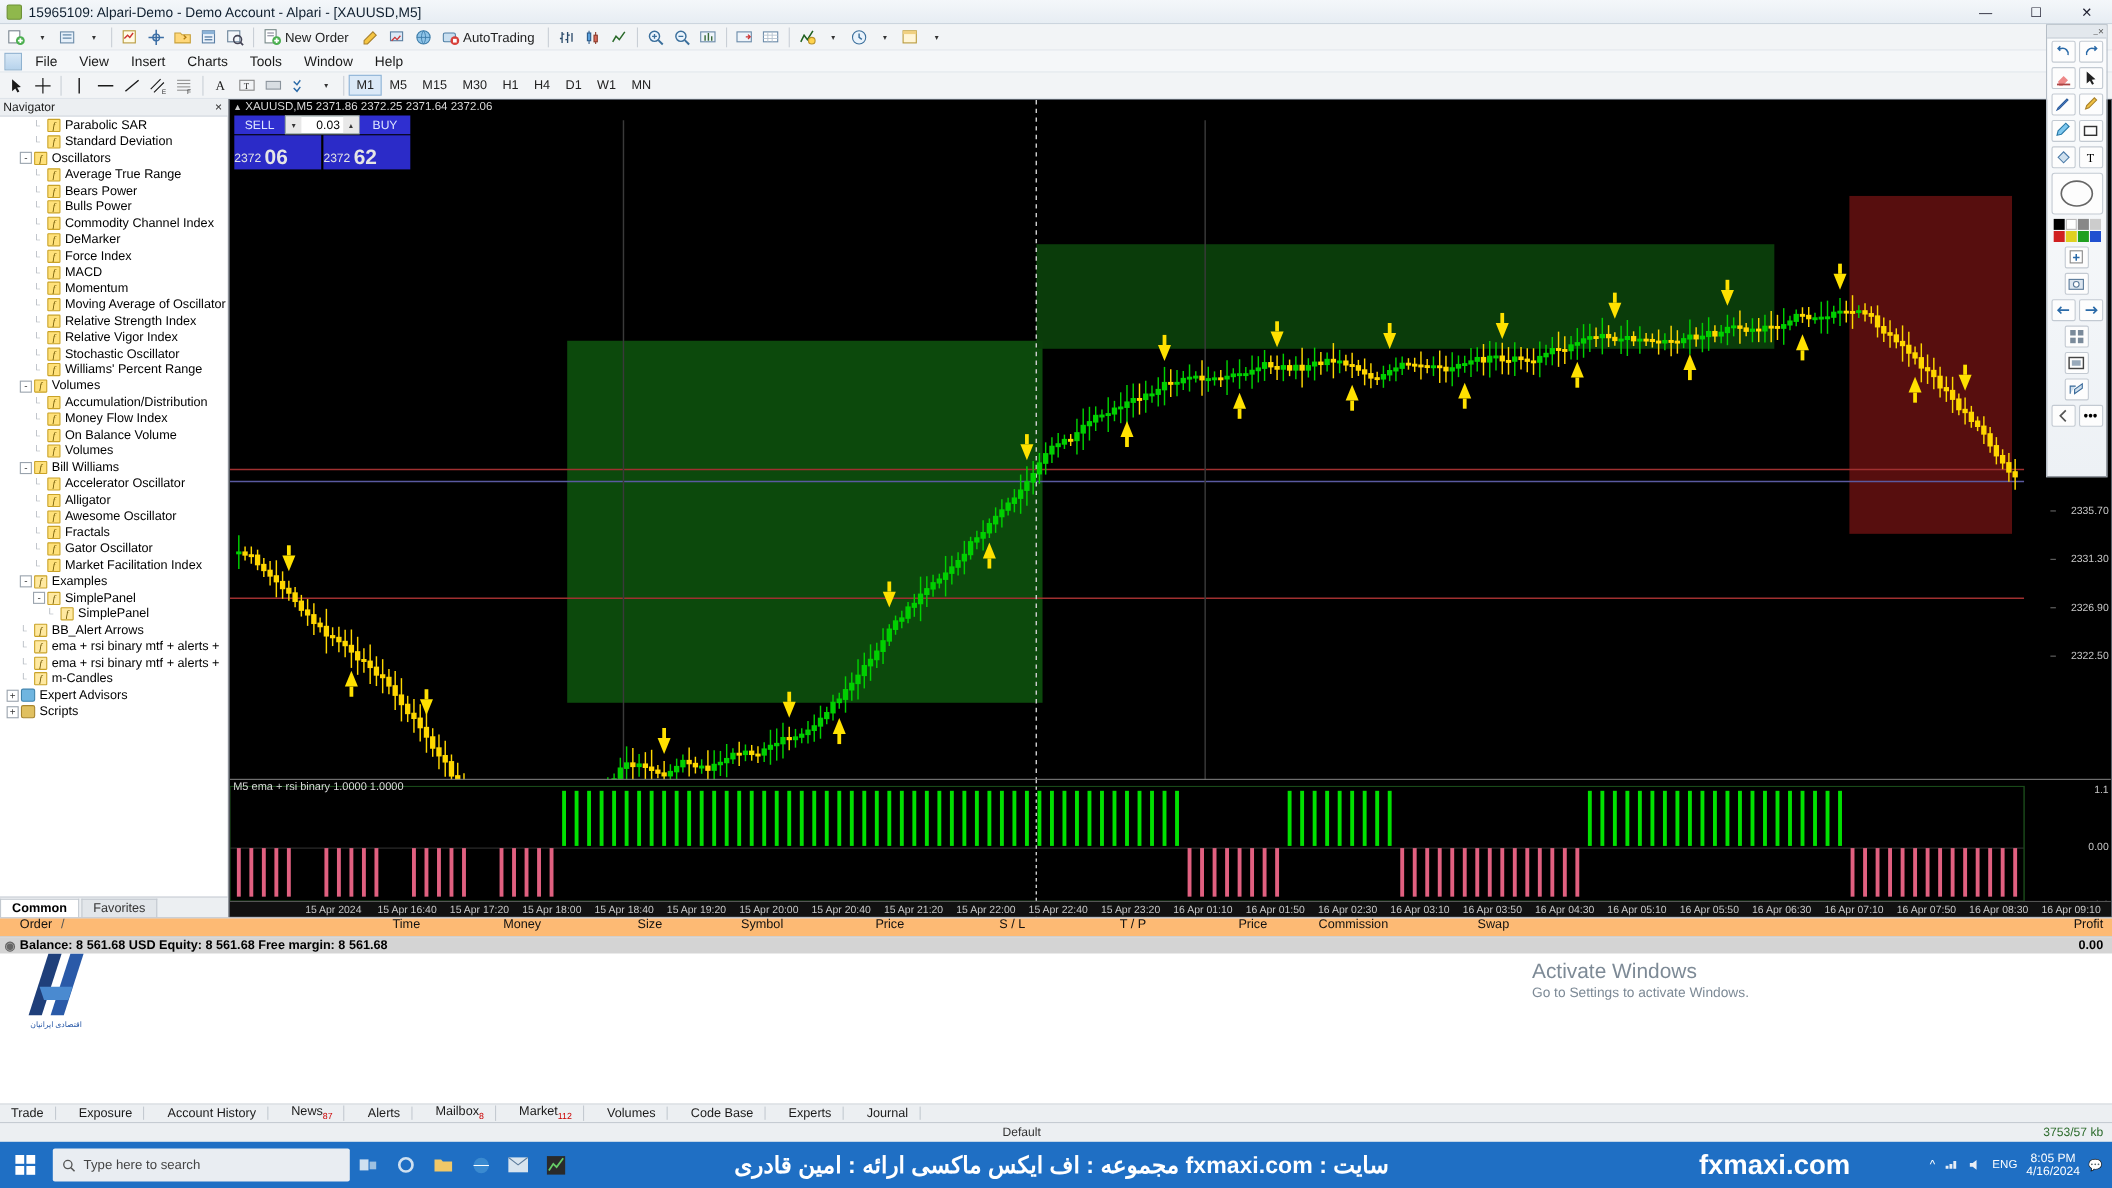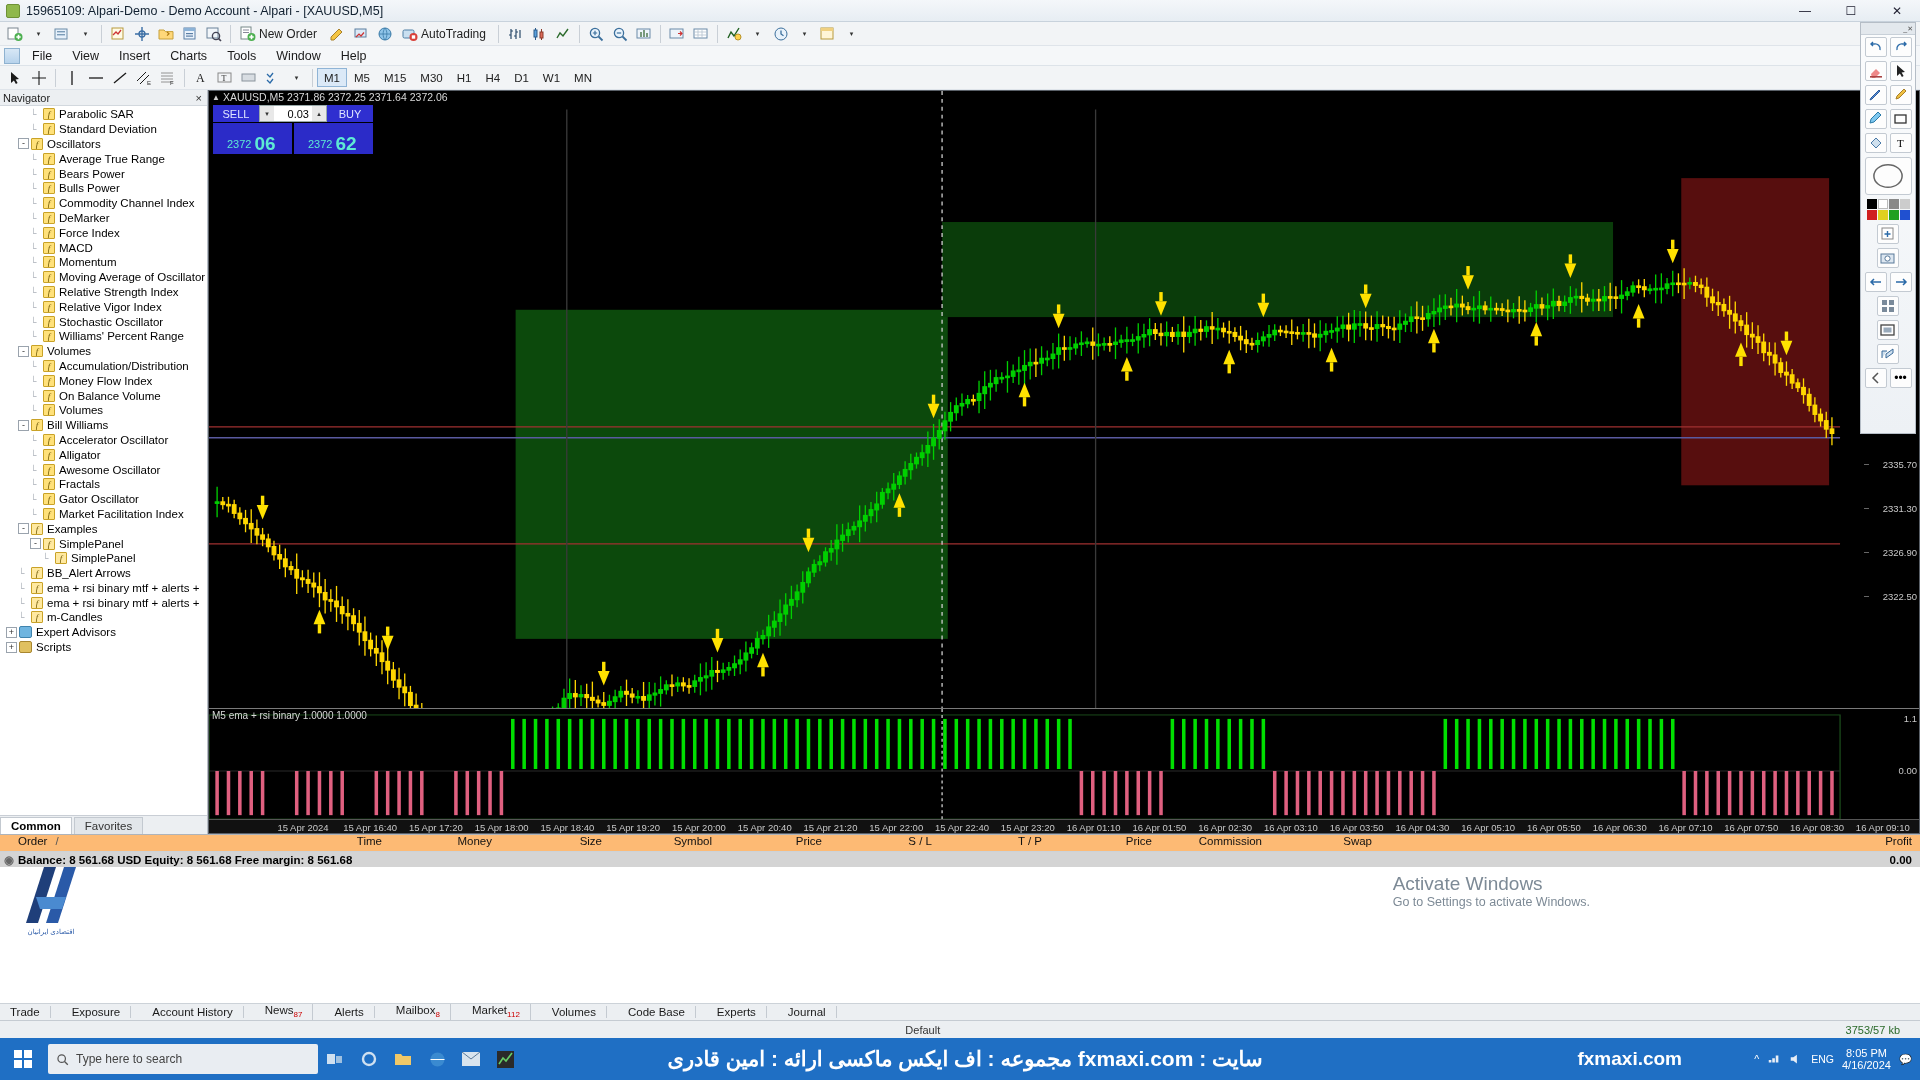--- a/index.html
+++ b/index.html
@@ -87,21 +87,21 @@
   #tp-row1 { display:flex; height:17px; }
   .tp-sell, .tp-buy { width:46px; background:#2f2fd0; color:#dfe6ff;
     font-size:11px; display:flex; align-items:center; justify-content:center; }
   .tp-vol { flex:1; display:flex; background:#fff; border:1px solid #9aa; }
   .tp-vol .dn, .tp-vol .up { width:14px; background:#e8e8e8; font-size:7px;
     display:flex; align-items:center; justify-content:center; color:#333; }
   .tp-vol .val { flex:1; text-align:right; padding-right:3px; font-size:11px;
     color:#000; display:flex; align-items:center; justify-content:flex-end; }
   #tp-row2 { display:flex; height:31px; margin-top:1px; gap:2px; }
   .tp-price { flex:1; background:#2b2bc8; display:flex; align-items:flex-end;
-    color:#5eead4; padding:0 4px 1px 14px; }
+    color:#e5e5e5; padding:0 4px 1px 0; }
   .tp-price .big { font-size:19px; font-weight:bold; line-height:19px; }
   .tp-price .sm { font-size:11px; line-height:17px; margin-right:3px; }
 
   
   #price-axis { position:absolute; right:0; top:12px; bottom:0; width:58px;
     z-index:5; }
   .pa-lab { position:absolute; right:2px; color:#c8c8c8; font-size:9.5px;
     white-space:nowrap; }
   .pa-tick { position:absolute; right:50px; width:5px; height:1px; background:#666; }
 
@@ -163,21 +163,21 @@
 
   
   #taskbar { position:absolute; left:0; right:0; bottom:0; height:42px;
     background:#1f6fc4; display:flex; align-items:center; color:#fff; }
   #start { width:46px; height:42px; display:flex; align-items:center; justify-content:center; }
   #searchbox { width:270px; height:30px; background:#e9edf2; border-radius:2px;
     display:flex; align-items:center; padding-left:8px; color:#444; font-size:12px; margin-left:2px; }
   .tbicon { width:34px; height:42px; display:flex; align-items:center; justify-content:center; }
   #persian { position:absolute; left:340px; right:330px; text-align:center;
     font-size:21px; color:#fff; direction:rtl; font-weight:bold; }
-  #fxmaxi { position:absolute; right:238px; font-size:19px; color:#fff; font-weight:bold; }
+  #fxmaxi { position:absolute; right:238px; font-size:25px; color:#fff; font-weight:bold; }
   #tray { margin-left:auto; display:flex; align-items:center; gap:8px;
     padding-right:8px; font-size:10.5px; }
   #clock { text-align:center; line-height:12px; font-size:11px; }
 </style>
 </head>
 <body>
 
 <div id="app">
 
   <div id="titlebar">
@@ -1731,21 +1731,21 @@
         <div class="ttab"><span>Code Base</span></div>
         <div class="ttab"><span>Experts</span></div>
         <div class="ttab"><span>Journal</span></div>
       </div>
   </div>
 
   <div id="statusbar">
     <span style="flex:1"></span>
     <span>Default</span>
     <span style="flex:1"></span>
-    <span style="margin-right:20px;color:#2a6a2a">3753/57 kb</span>
+    <span style="margin-right:8px;color:#2a6a2a">3753/57 kb</span>
   </div>
 
   <div id="taskbar">
     <div id="start">
       <svg width="20" height="20" viewBox="0 0 20 20">
           <rect x="1" y="1" width="8" height="8" fill="#fff"></rect>
           <rect x="11" y="1" width="8" height="8" fill="#fff"></rect>
           <rect x="1" y="11" width="8" height="8" fill="#fff"></rect>
           <rect x="11" y="11" width="8" height="8" fill="#fff"></rect>
         </svg>

